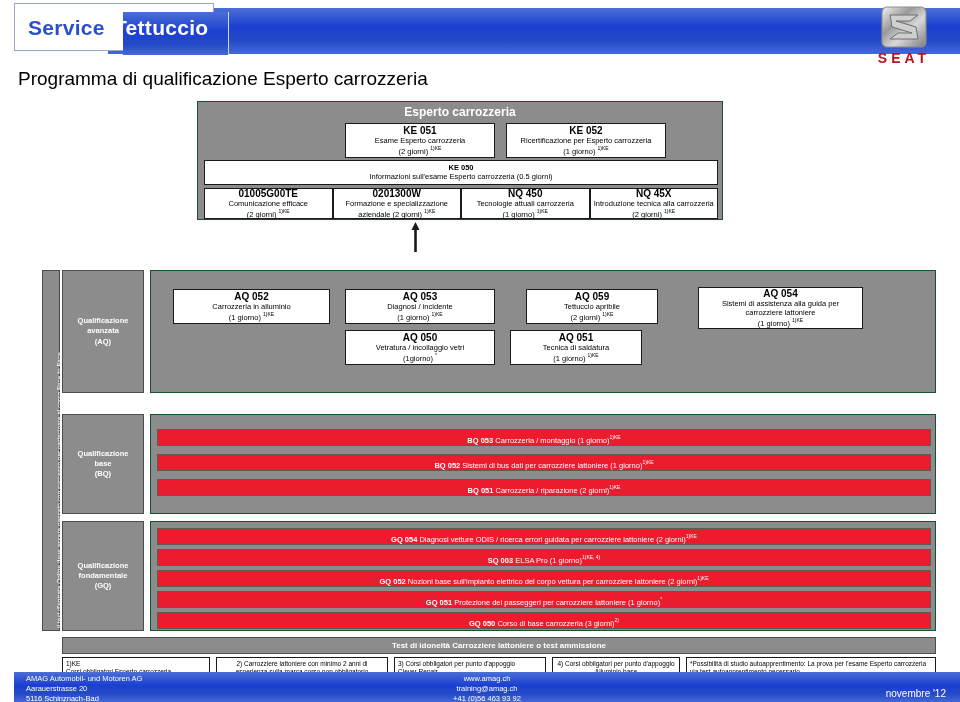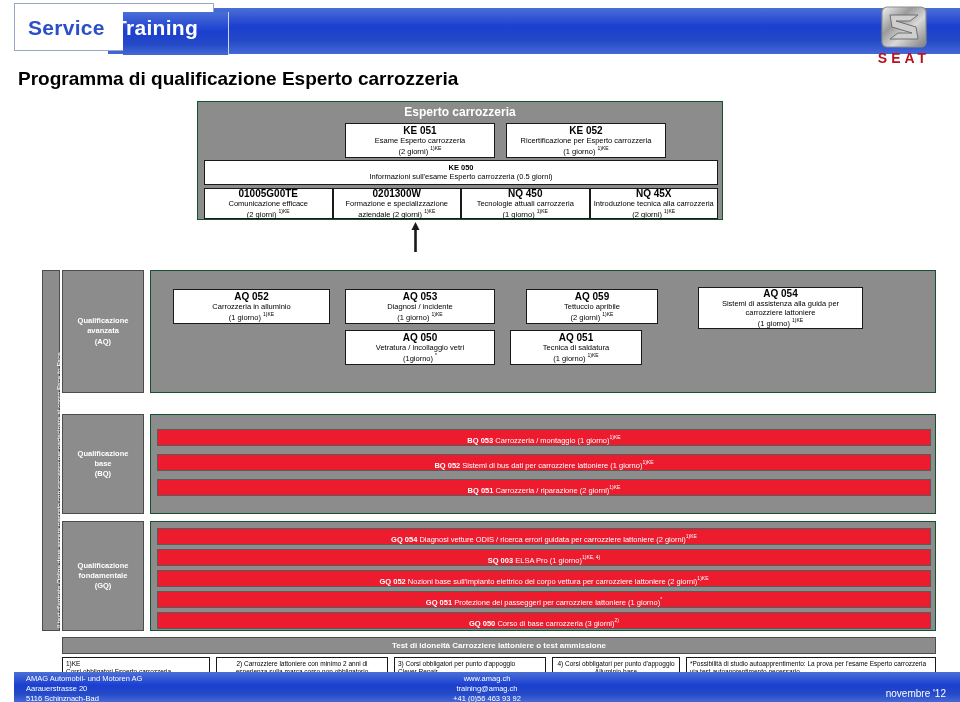--- a/index.html
+++ b/index.html
@@ -38,21 +38,21 @@
   .seat-logo { position:absolute; right:16px; top:6px; width:72px; height:62px; }
   .seat-mark { width:48px; height:42px; margin:0 auto; display:block; }
   .seat-word {
     text-align:center; font-size:14px; font-weight:bold; letter-spacing:4px;
     color:#b7121e; margin-top:2px; font-family:"Liberation Sans", sans-serif;
   }
 
   
   .page-title {
     position:absolute; left:18px; top:68px;
-    font-size:19px; font-weight:bold; color:#000;
+    font-size:19px; font-weight:normal; color:#000;
   }
 
   
   .gpanel { background:#8c8c8c; border:1px solid #14532d; }
   .wbox {
     background:#ffffff; border:1px solid #1a1a1a;
     display:flex; flex-direction:column; align-items:center; justify-content:center;
     text-align:center; line-height:1.18;
   }
   .wbox .code { font-size:10px; font-weight:bold; color:#000; }
@@ -158,21 +158,21 @@
 </head>
 <body>
 
 <div class="page">
 
   <div class="hdr-band"></div>
   <div class="hdr-logo-box">
     <div class="hdr-logo-inner"></div>
   </div>
   <div class="hdr-service">Service</div>
-  <div class="hdr-training">Training</div>
+  <div class="hdr-training">Tettuccio</div>
 
   <div class="seat-logo">
     <svg class="seat-mark" viewBox="0 0 48 42">
       <defs>
         <linearGradient id="sg" x1="0" y1="0" x2="1" y2="1">
           <stop offset="0%" stop-color="#f2f2f2"></stop>
           <stop offset="35%" stop-color="#9a9a9a"></stop>
           <stop offset="60%" stop-color="#d8d8d8"></stop>
           <stop offset="100%" stop-color="#7d7d7d"></stop>
         </linearGradient>

